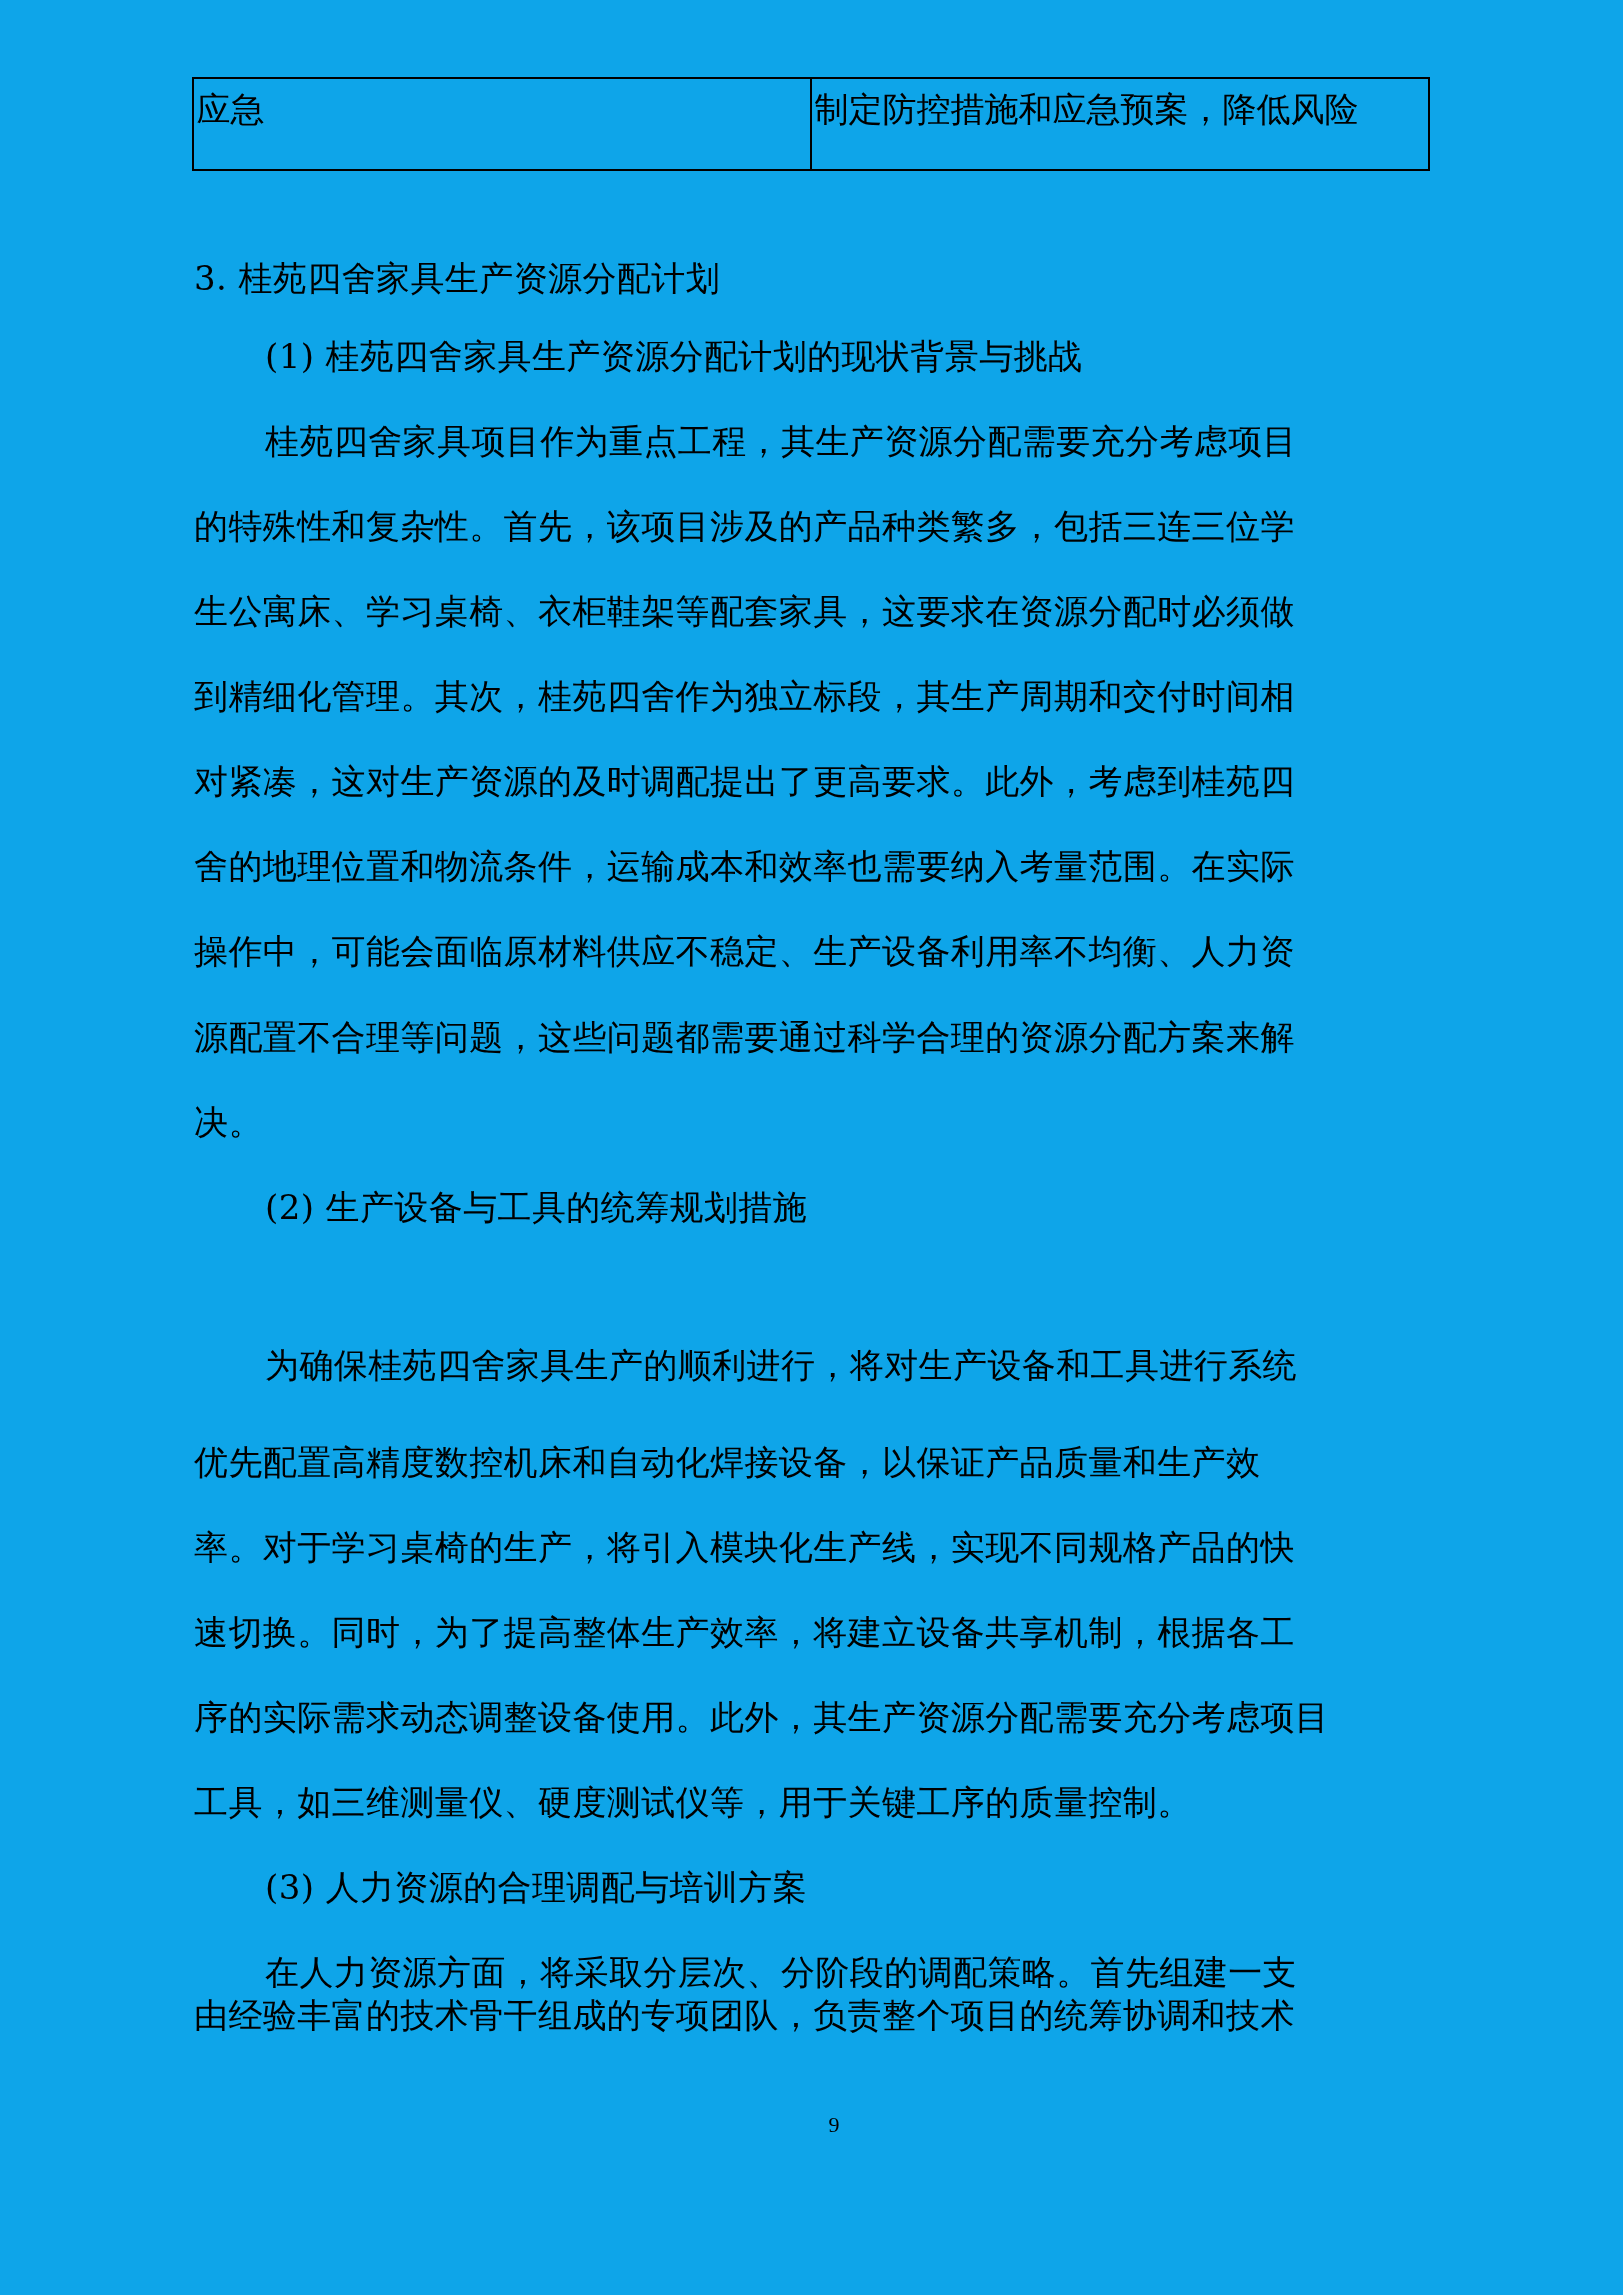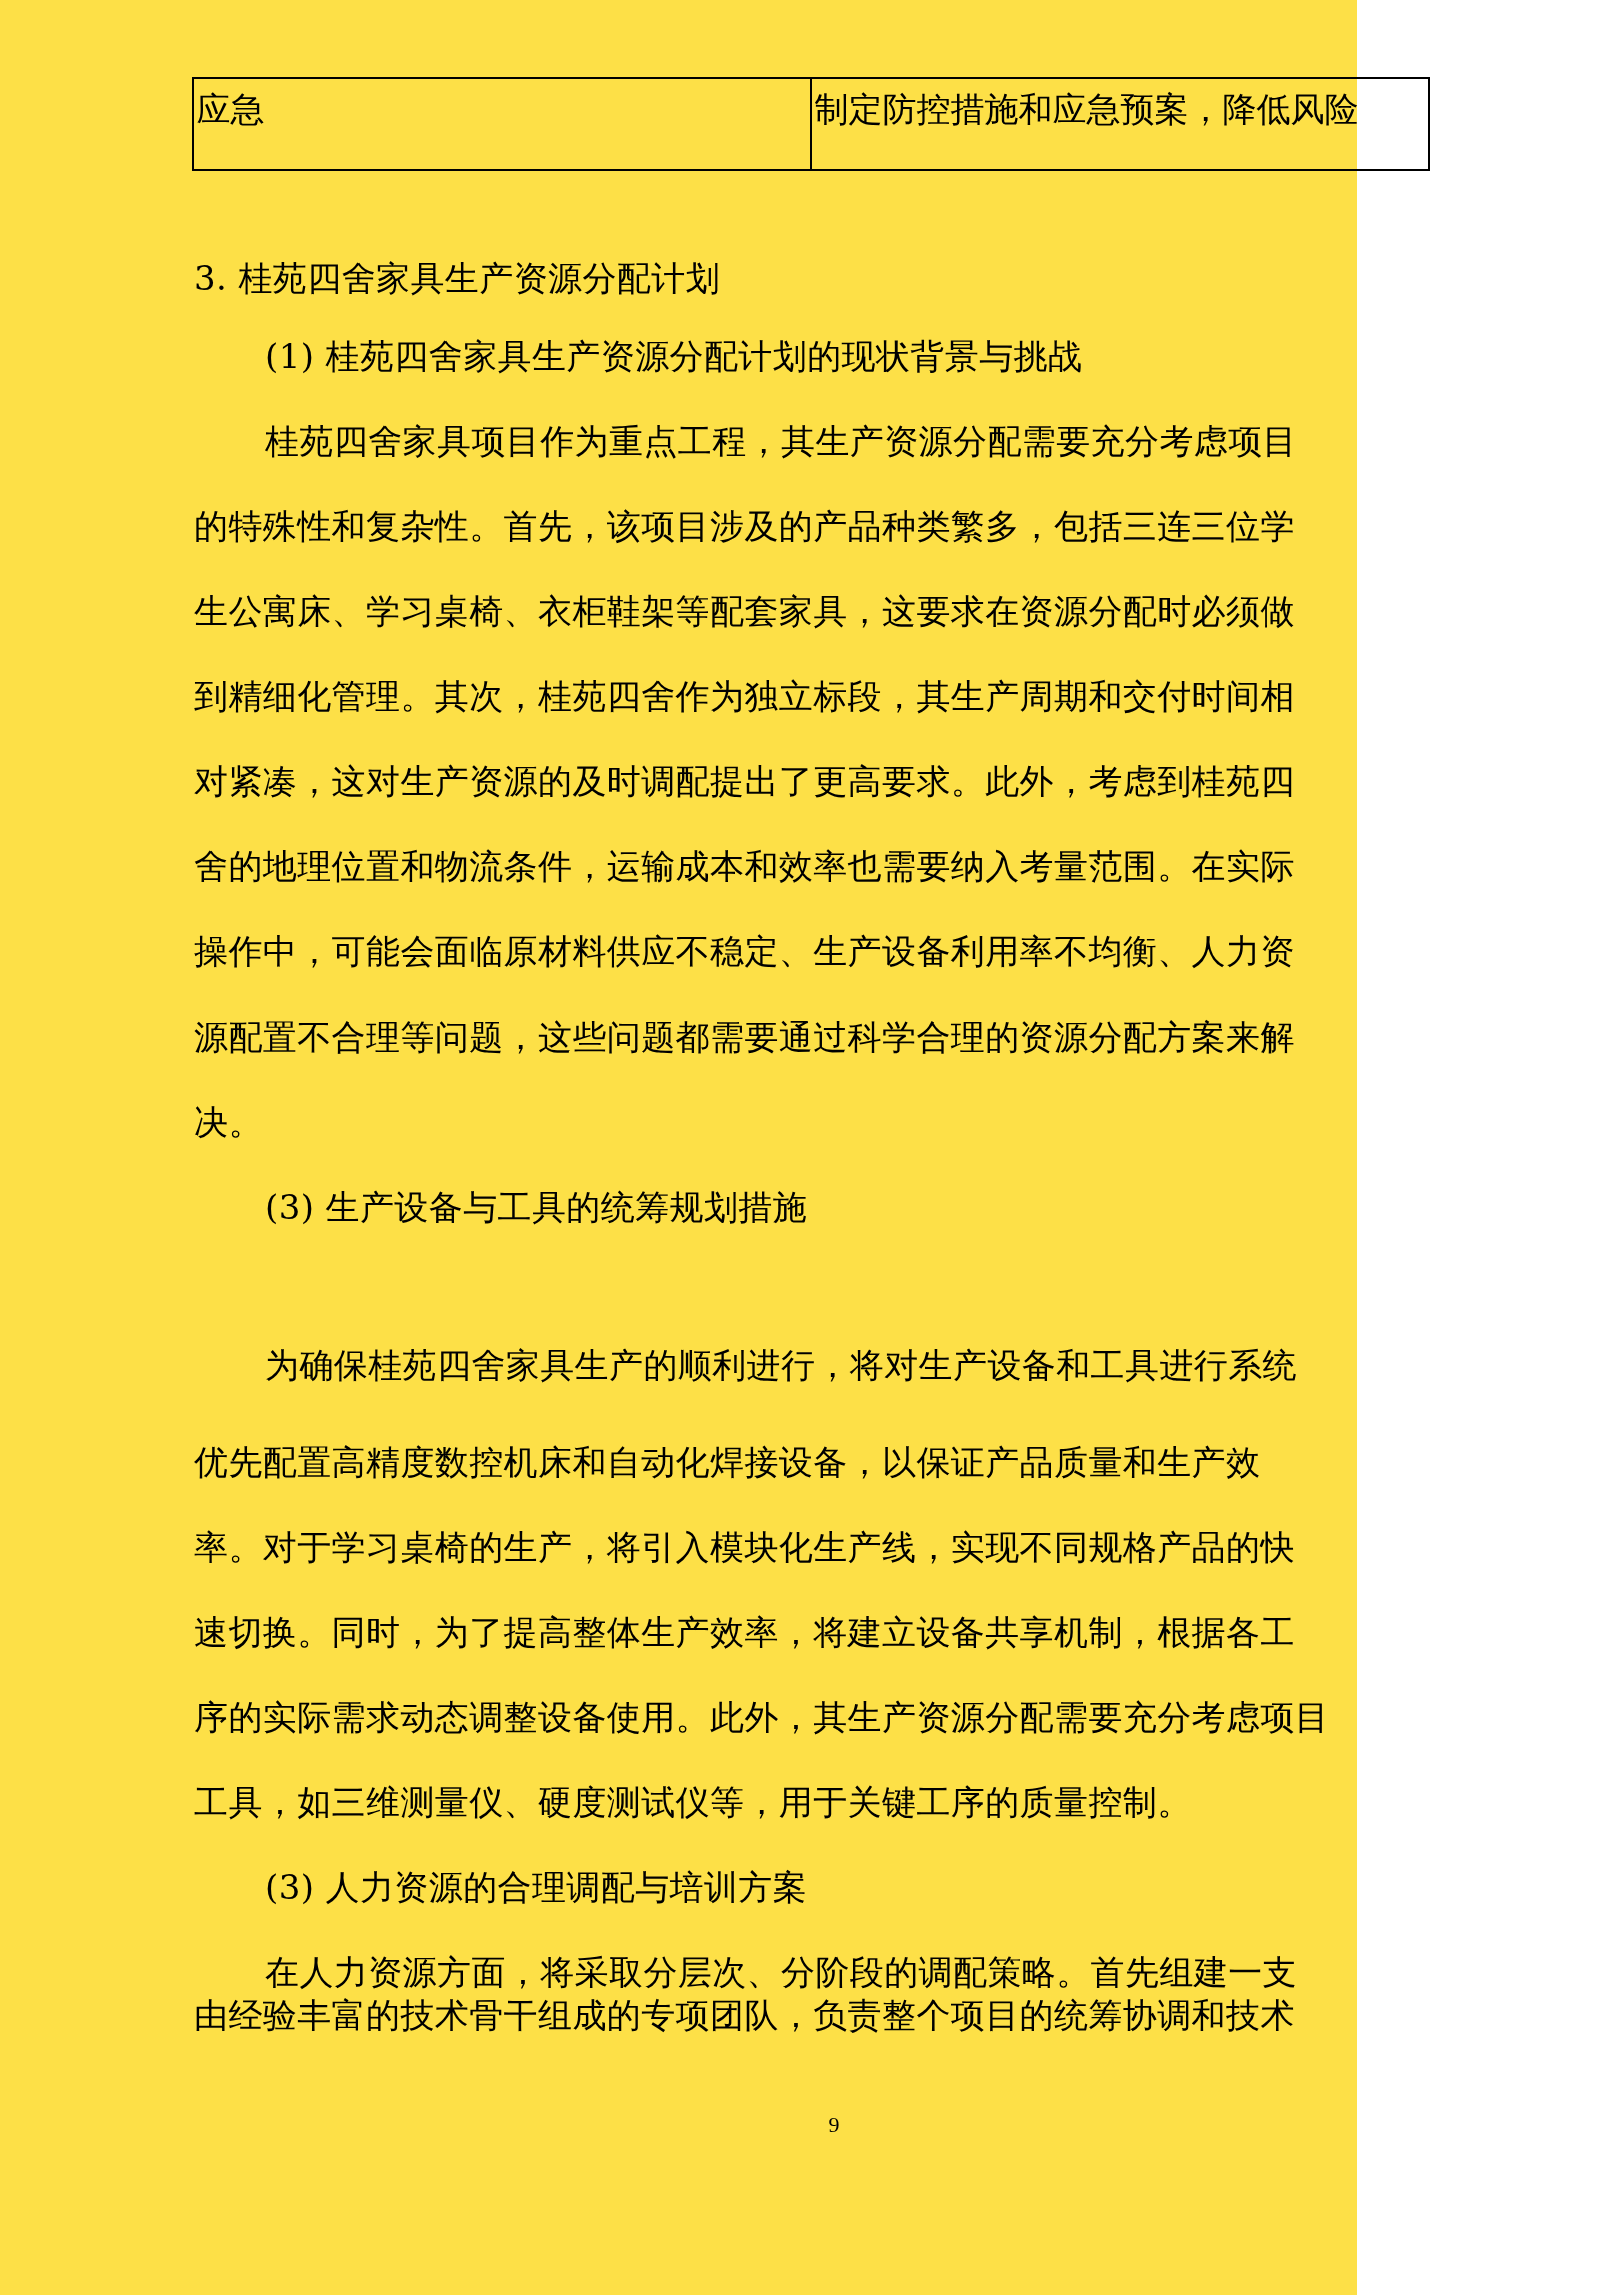--- a/index.html
+++ b/index.html
@@ -11,22 +11,22 @@
     width: 1623px;
     height: 2295px;
     position: relative;
     overflow: hidden;
     font-family: "DejaVu Serif", "Liberation Serif", serif;
     color: #000000;
   }
   .page {
     position: absolute;
     left: 0; top: 0;
-    width: 1357px; height: 2295px;
-    background: #fde047;
+    width: 1623px; height: 2295px;
+    background: #0ea5e9;
   }
   
   .tbl {
     position: absolute;
     left: 192px;
     top: 77px;
     width: 1238px;
     height: 94px;
     box-sizing: border-box;
     border: 2.6px solid #000;
@@ -91,21 +91,21 @@
   <div class="line indent" style="top:422px;">桂苑四舍家具项目作为重点工程，其生产资源分配需要充分考虑项目</div>
   <div class="line" style="top:507px;text-align:right;">的特殊性和复杂性。首先，该项目涉及的产品种类繁多，包括三连三位学</div>
   <div class="line" style="top:592px;">生公寓床、学习桌椅、衣柜鞋架等配套家具，这要求在资源分配时必须做</div>
   <div class="line" style="top:677px;">到精细化管理。其次，桂苑四舍作为独立标段，其生产周期和交付时间相</div>
   <div class="line" style="top:762px;">对紧凑，这对生产资源的及时调配提出了更高要求。此外，考虑到桂苑四</div>
   <div class="line" style="top:847px;">舍的地理位置和物流条件，运输成本和效率也需要纳入考量范围。在实际</div>
   <div class="line" style="top:932px;">操作中，可能会面临原材料供应不稳定、生产设备利用率不均衡、人力资</div>
   <div class="line" style="top:1018px;">源配置不合理等问题，这些问题都需要通过科学合理的资源分配方案来解</div>
   <div class="line" style="top:1103px;">决。</div>
 
-  <div class="line indent" style="top:1188px;">(3) 生产设备与工具的统筹规划措施</div>
+  <div class="line indent" style="top:1188px;">(2) 生产设备与工具的统筹规划措施</div>
   <div class="line indent" style="top:1346px;">为确保桂苑四舍家具生产的顺利进行，将对生产设备和工具进行系统</div>
   <div class="line" style="top:1443px;">优先配置高精度数控机床和自动化焊接设备，以保证产品质量和生产效</div>
   <div class="line" style="top:1528px;">率。对于学习桌椅的生产，将引入模块化生产线，实现不同规格产品的快</div>
   <div class="line" style="top:1613px;">速切换。同时，为了提高整体生产效率，将建立设备共享机制，根据各工</div>
   <div class="line" style="top:1698px;">序的实际需求动态调整设备使用。此外，其生产资源分配需要充分考虑项目</div>
   <div class="line" style="top:1783px;">工具，如三维测量仪、硬度测试仪等，用于关键工序的质量控制。</div>
 
   <div class="line indent" style="top:1868px;">(3) 人力资源的合理调配与培训方案</div>
   <div class="line indent" style="top:1953px;">在人力资源方面，将采取分层次、分阶段的调配策略。首先组建一支</div>
   <div class="line" style="top:1996px;">由经验丰富的技术骨干组成的专项团队，负责整个项目的统筹协调和技术</div>

